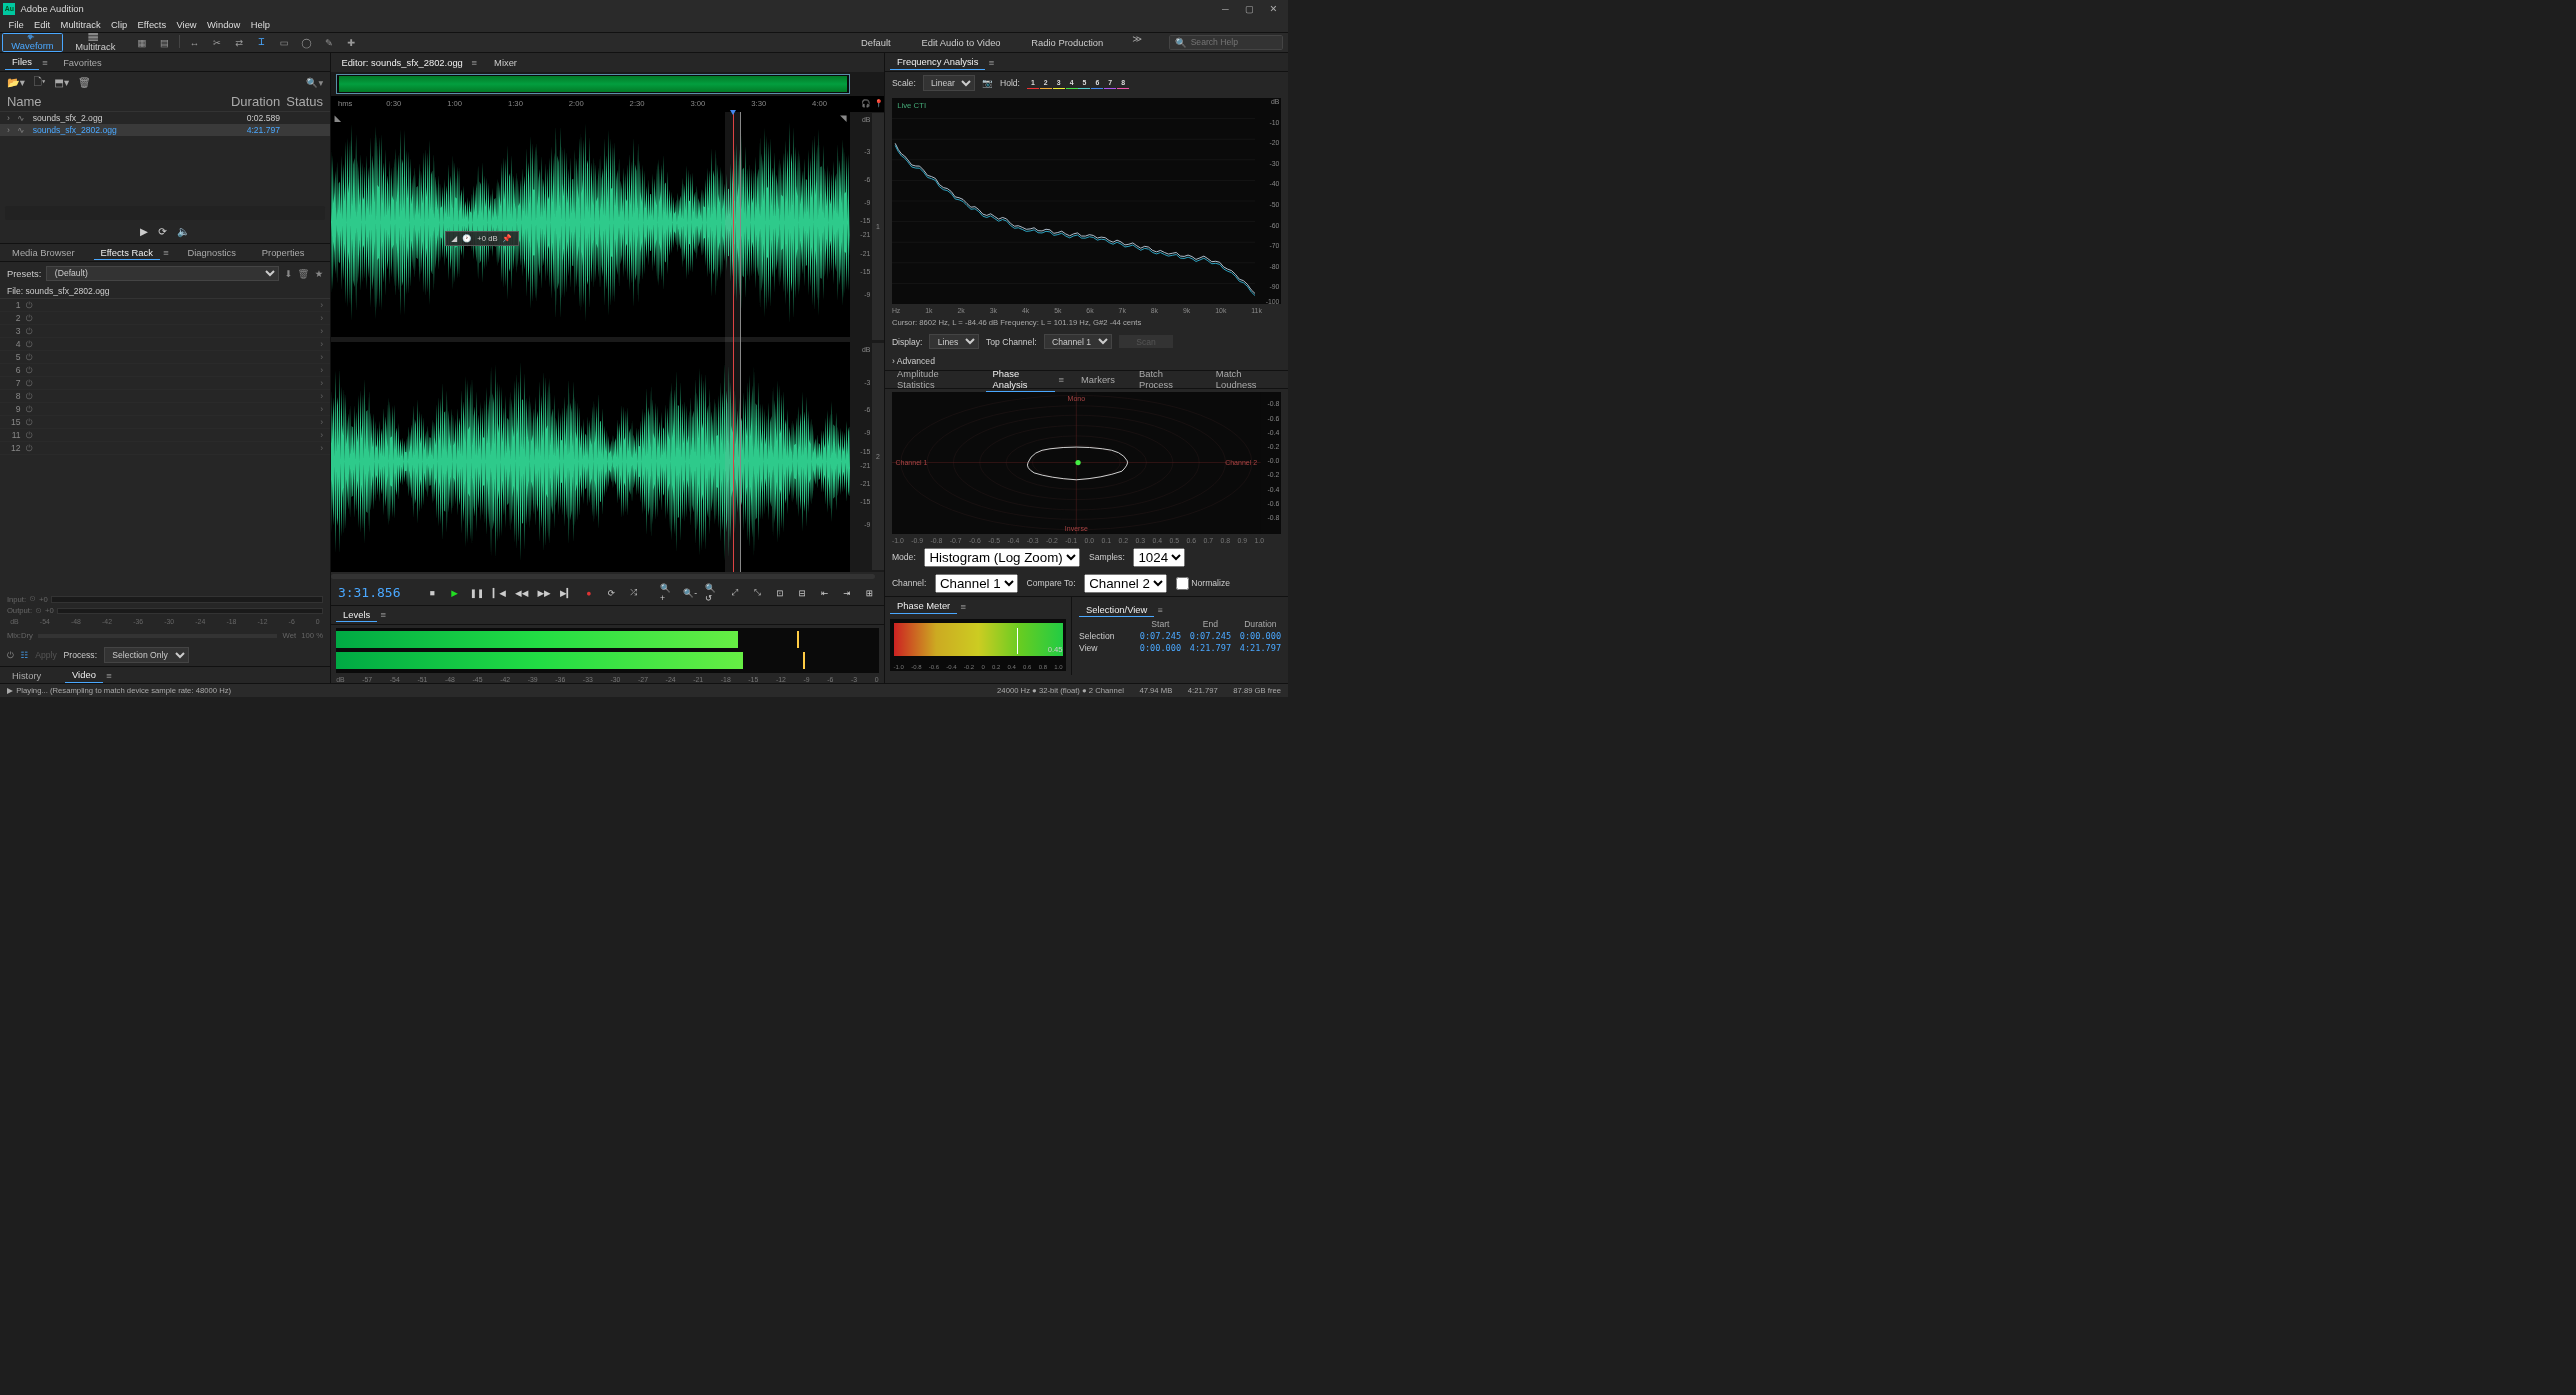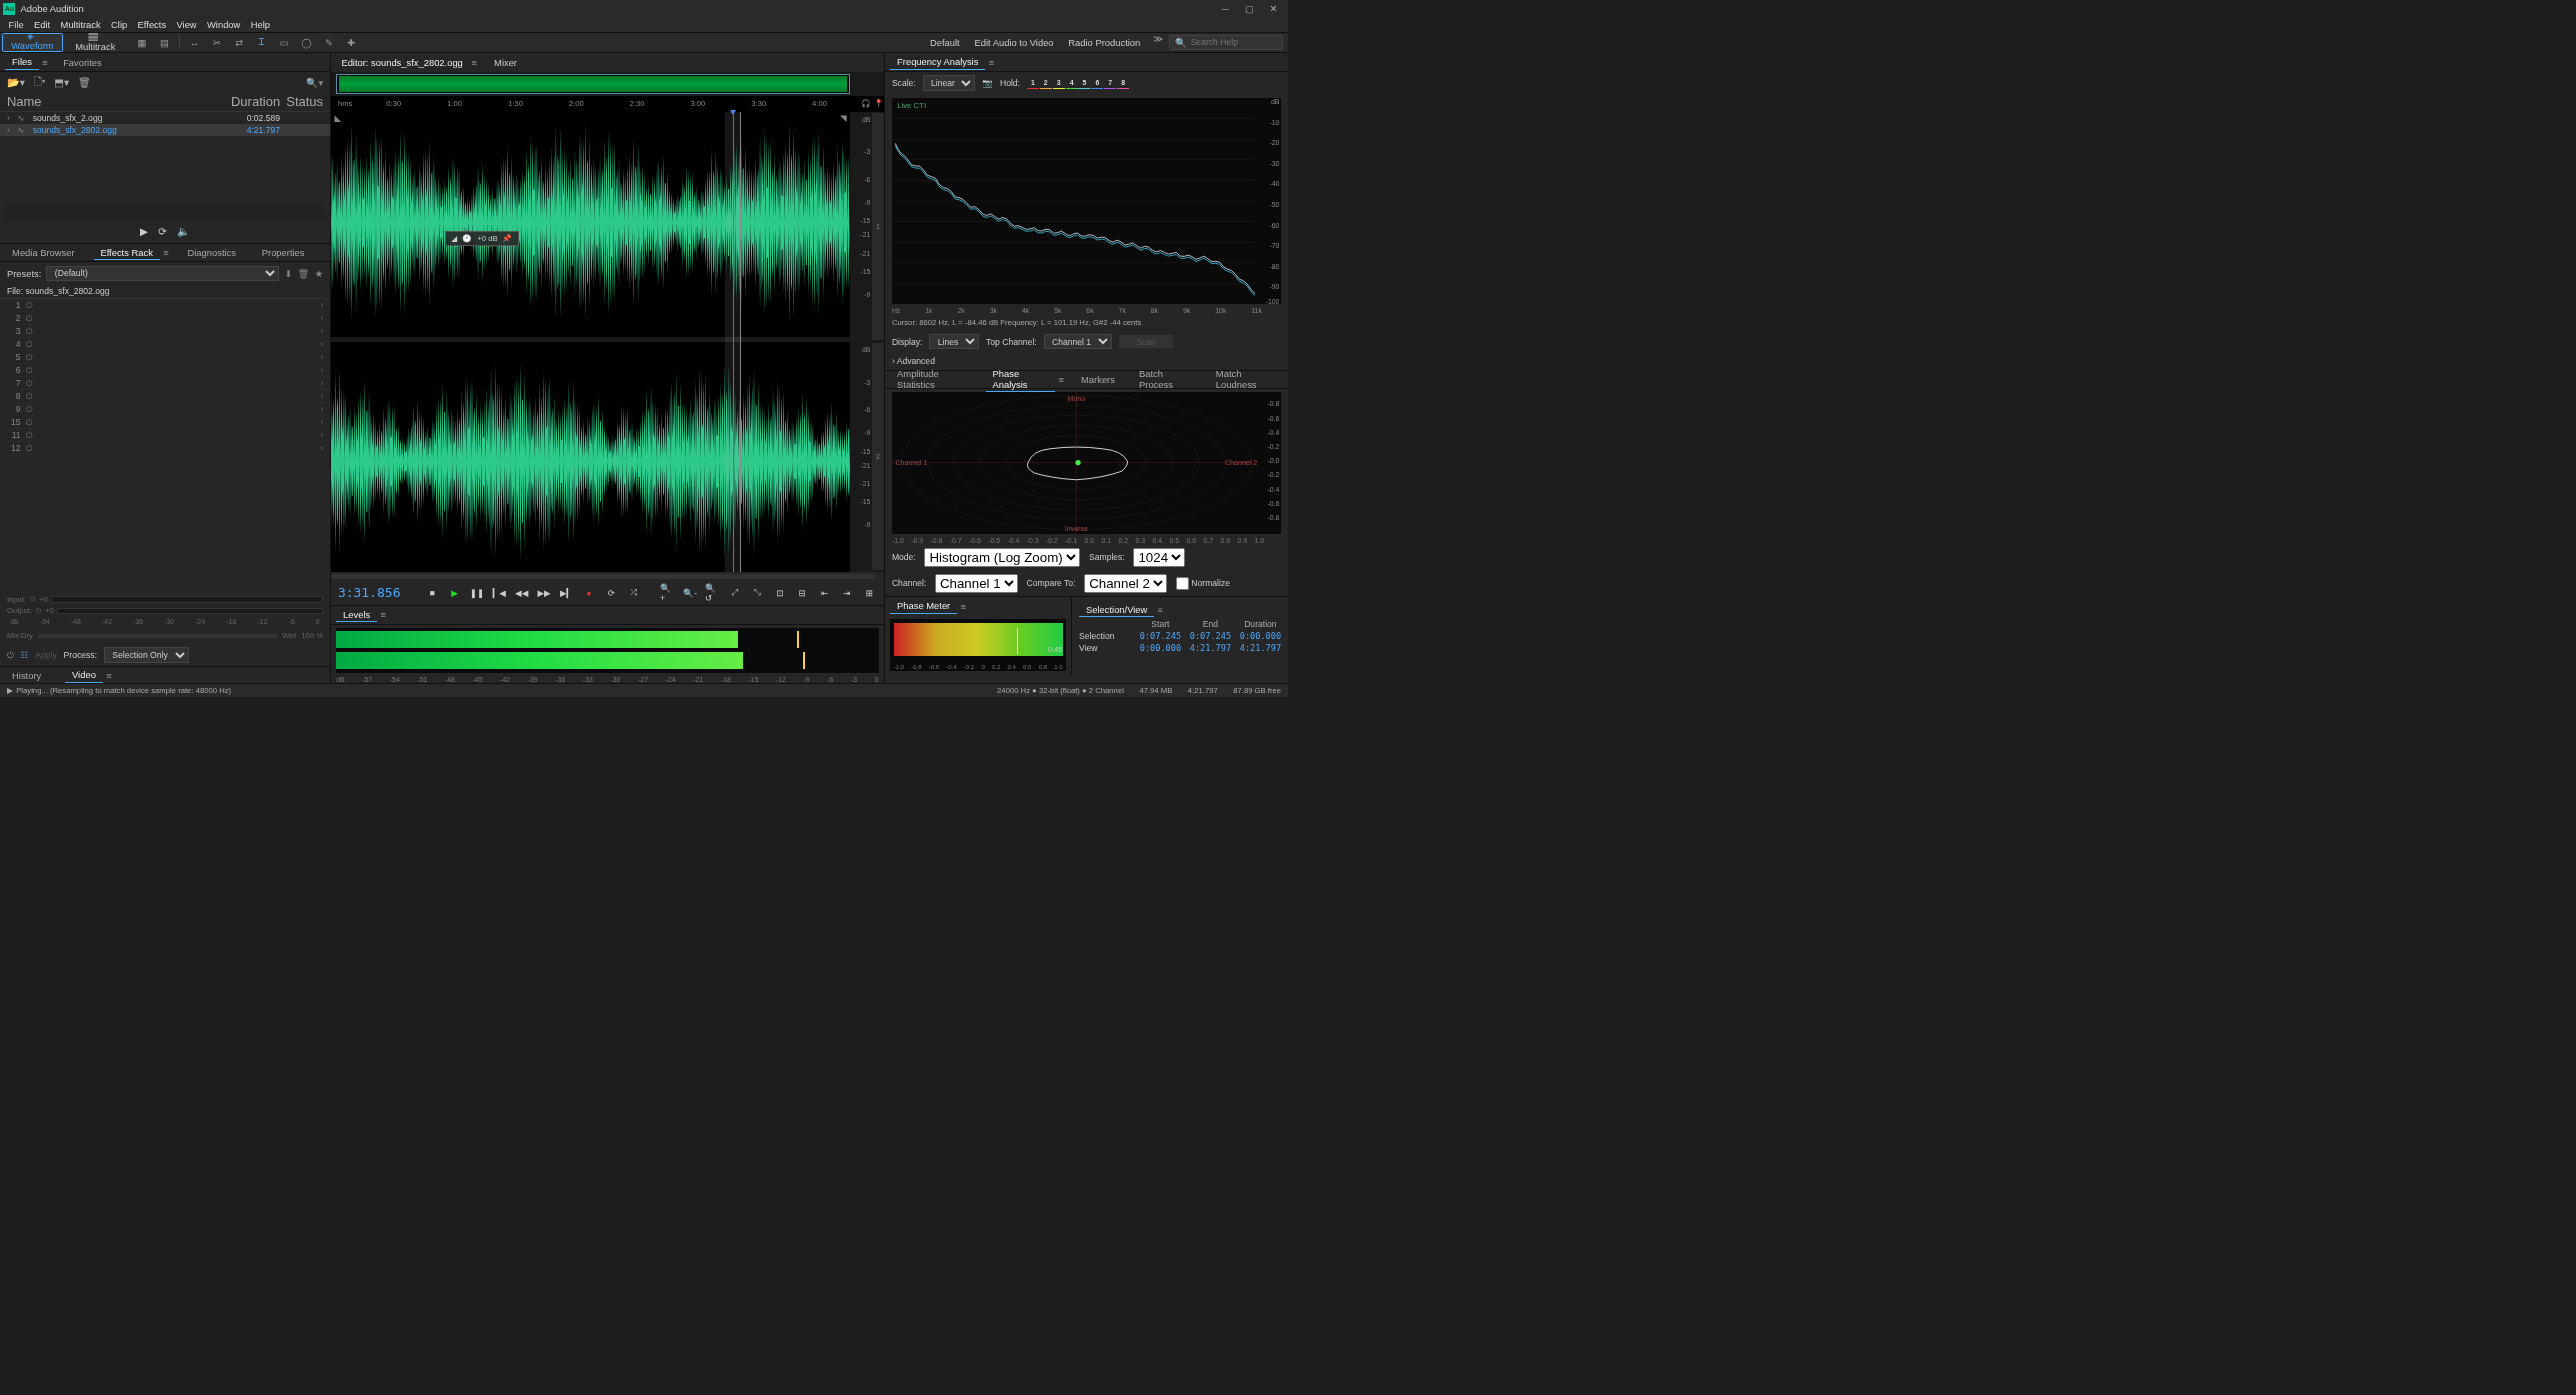--- a/index.html
+++ b/index.html
@@ -16,21 +16,21 @@
 .menubar { height: 15.5px; background: #2a2a2a; display: flex; align-items: center; padding: 0 3.4px; border-bottom: 0.9px solid #111; }
 .menubar .mitem { padding: 0 5.2px; font-size: 9.4px; color: #ddd; cursor: pointer; }
 
 
 .toolbar { height: 20.6px; background: #2a2a2a; display: flex; align-items: center; border-bottom: 0.9px solid #111; }
 .toolbar .mode-btn { display: flex; align-items: center; padding: 0 8.6px; height: 19px; margin: 0 1.7px; cursor: pointer; font-size: 9.4px; flex-direction: column; }
 .toolbar .mode-btn.active { background: #333; color: #4aa8ff; border: 0.9px solid #4aa8ff; border-radius: 1.7px; }
 .toolbar .mode-btn .icon { width: 10.3px; height: 8.6px; margin-right: 3.4px; }
 .toolbar .tool-icons { display: flex; gap: 6.9px; margin-left: 8.6px; }
 .toolbar .tool-icon { width: 15.5px; height: 15.5px; display: flex; align-items: center; justify-content: center; color: #999; cursor: pointer; }
-.toolbar .workspace-tabs { margin-left: auto; display: flex; gap: 1px; margin-right: 1px; }
+.toolbar .workspace-tabs { margin-left: auto; display: flex; gap: 17px; margin-right: 22px; }
 .toolbar .ws-tab { padding: 3.4px 6.9px; color: #ccc; cursor: pointer; font-size: 9.4px; }
 .toolbar .ws-more { color: #aaa; cursor: pointer; padding: 0 5.2px; }
 .toolbar .search { display: flex; align-items: center; background: #333; border: 0.9px solid #444; border-radius: 1.7px; padding: 0.9px 5.2px; margin-right: 5.2px; }
 .toolbar .search input { background: transparent; border: none; color: #999; font-size: 8.6px; width: 86px; outline: none; }
 
 
 .main { display: flex; height: calc(100% - 53px - 13.7px); }
 .left-col { width: 331px; display: flex; flex-direction: column; background: #262626; border-right: 0.9px solid #111; }
 .center-col { flex: 1; display: flex; flex-direction: column; background: #1a1a1a; }
 .right-col { width: 404px; display: flex; flex-direction: column; background: #262626; border-left: 0.9px solid #111; }

